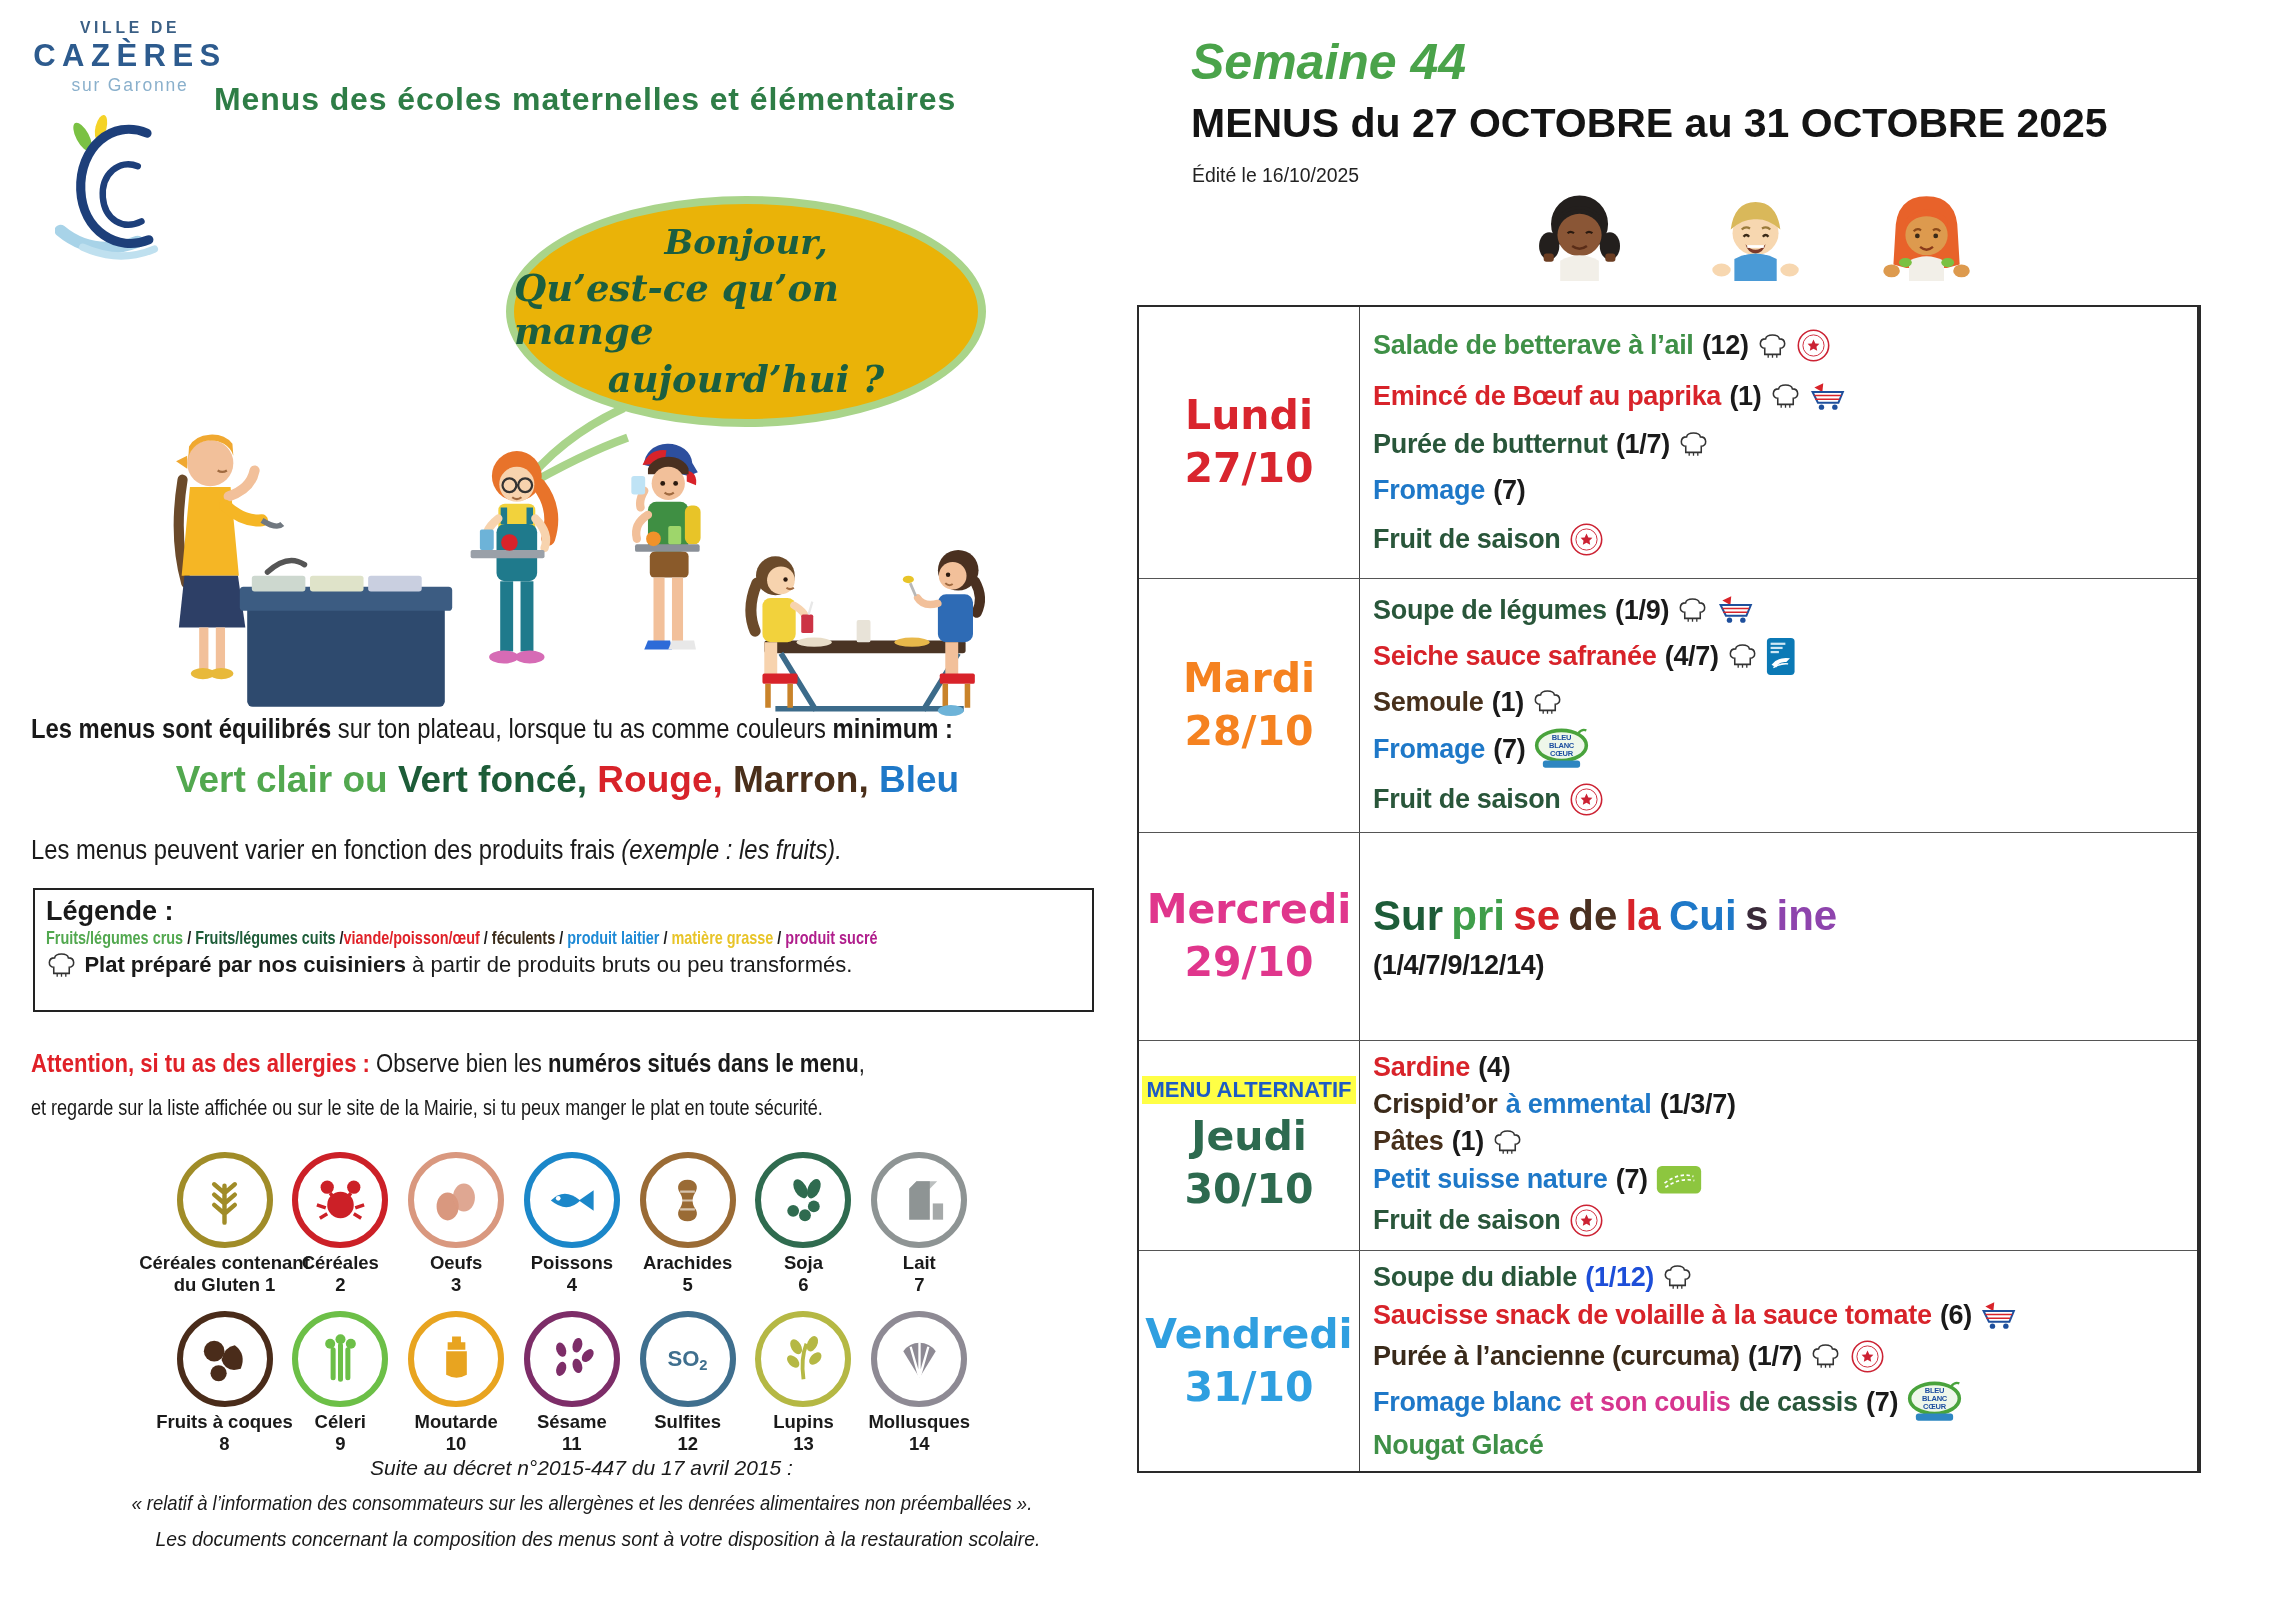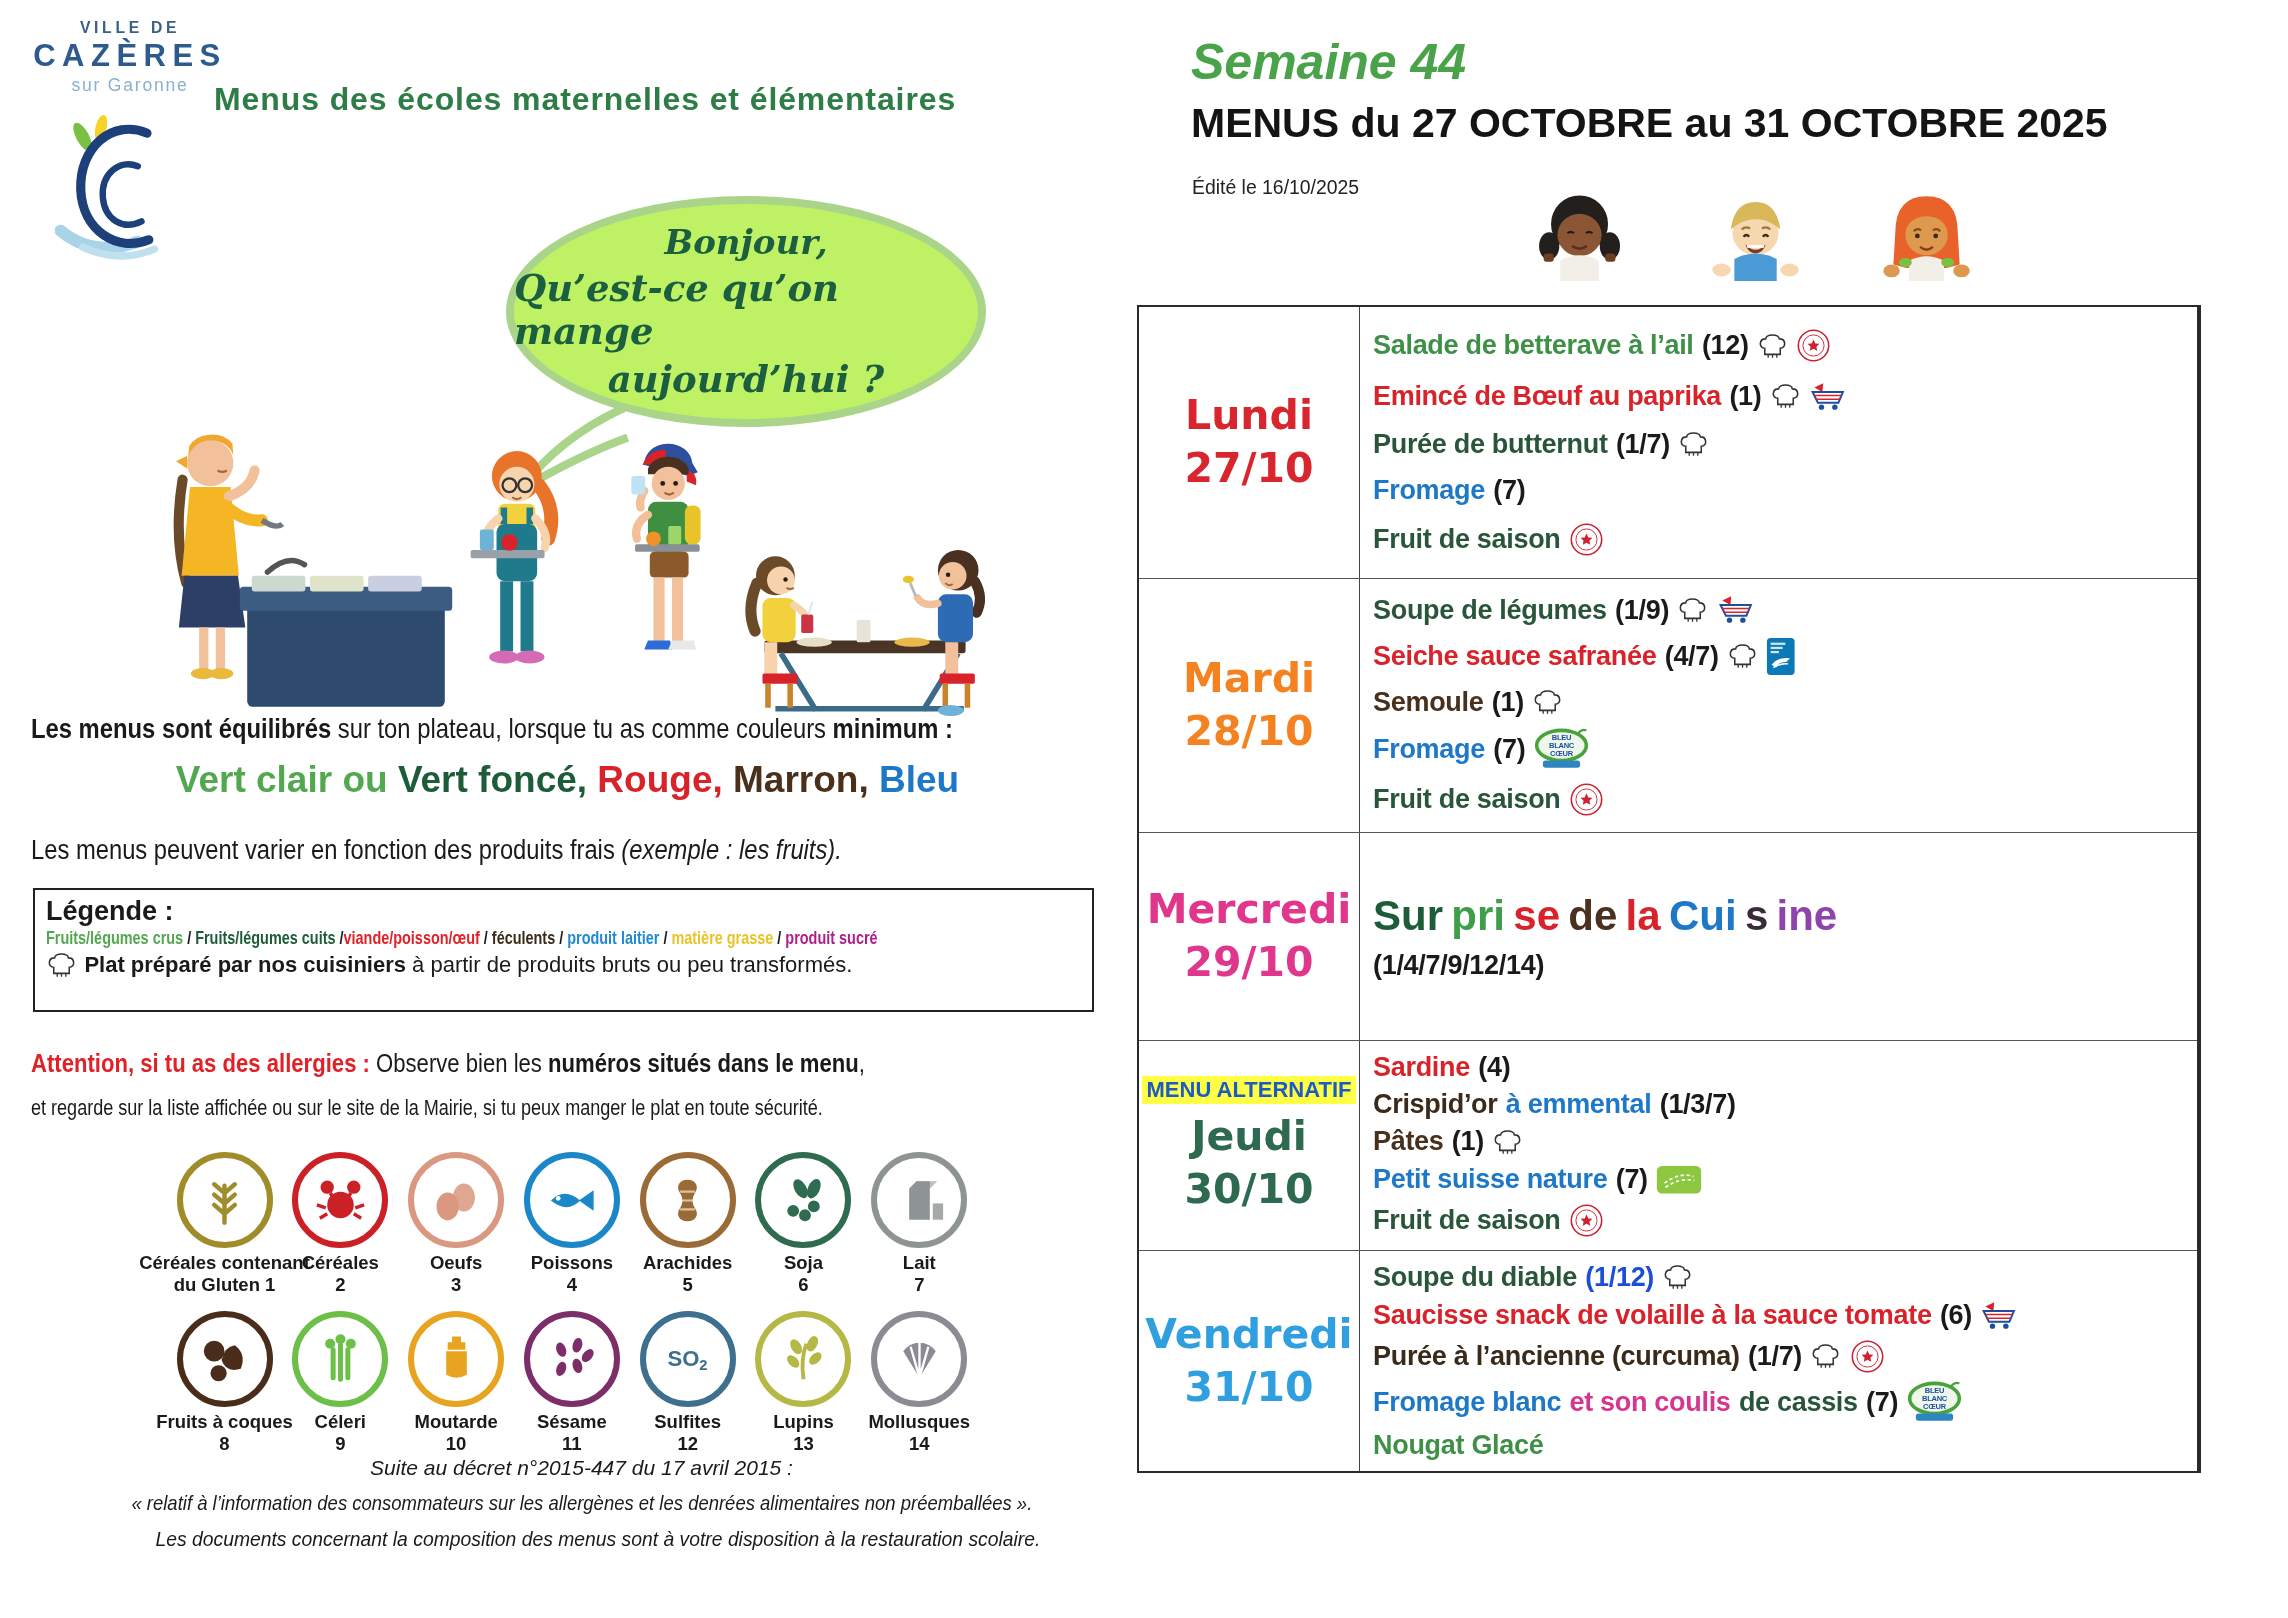--- a/index.html
+++ b/index.html
@@ -14,21 +14,21 @@
   .logo-l3{font-size:17.5px;letter-spacing:1.8px;color:#8ab0cc;margin-top:0.9px;}
 
   
   .doc-title{font-size:32px;font-weight:bold;color:#2e7d46;letter-spacing:0.9px;white-space:nowrap;}
   .week-label{font-size:50px;font-weight:bold;font-style:italic;color:#4aa34a;text-align:right;}
   .range-label{font-size:41px;font-weight:bold;color:#141414;white-space:nowrap;}
   .edited-label{font-size:19.4px;color:#222;}
 
   
   .bubble{width:480px;height:231px;border:8.3px solid #a9d48a;border-radius:50%;
-          background:#bef264;display:flex;flex-direction:column;justify-content:center;
+          background:#eab308;display:flex;flex-direction:column;justify-content:center;
           align-items:center;gap:5.5px;box-sizing:border-box;}
   .bubble div{font-family:"DejaVu Serif",serif;font-style:italic;font-weight:bold;
               color:#1b5e40;font-size:37px;line-height:1.15;}
   .bubble div:first-child{font-size:34px;}
 
   
   .rich{white-space:nowrap;}
   .squeeze{display:inline-block;transform-origin:0 50%;}
   .p1{font-size:28px;transform:scaleX(.85);}
   .colors-line{font-size:37px;font-weight:bold;}
@@ -90,21 +90,21 @@
       <ellipse cx="30" cy="30" rx="7" ry="17" fill="#7ac143" transform="rotate(-28 30 30)"></ellipse>
       <ellipse cx="50" cy="20" rx="6" ry="14" fill="#f5d327" transform="rotate(14 50 20)"></ellipse>
       <path d="M100 26 C62 10 26 42 28 88 C30 132 68 156 102 142" stroke="#1d3f7a" stroke-width="10" fill="none" stroke-linecap="round"></path>
       <path d="M90 62 C70 54 50 70 52 96 C54 120 74 132 94 122" stroke="#1d3f7a" stroke-width="7" fill="none" stroke-linecap="round"></path>
     </svg>
   </div>
 
   <div class="abs doc-title" style="left:214px;top:81px;">Menus des écoles maternelles et élémentaires</div>
   <div class="abs week-label" style="left:1191px;top:33px;">Semaine 44</div>
   <div class="abs range-label" style="left:1191px;top:100px;">MENUS du 27 OCTOBRE au 31 OCTOBRE 2025</div>
-  <div class="abs edited-label" style="left:1192px;top:176px;">Édité le 16/10/2025</div>
+  <div class="abs edited-label" style="left:1192px;top:164px;">Édité le 16/10/2025</div>
 
   <div class="abs" style="left:1527px;top:189px;">
     <svg width="106" height="92" viewBox="0 0 115 100">
       <circle cx="57" cy="38" r="31" fill="#231f1d"></circle>
       <ellipse cx="24" cy="62" rx="11" ry="15" fill="#231f1d"></ellipse>
       <ellipse cx="90" cy="62" rx="11" ry="15" fill="#231f1d"></ellipse>
       <rect x="18" y="70" width="11" height="9" rx="3" fill="#6b3d22"></rect>
       <rect x="85" y="70" width="11" height="9" rx="3" fill="#6b3d22"></rect>
       <ellipse cx="57" cy="50" rx="24" ry="23" fill="#8a5636"></ellipse>
       <path d="M33 42 a24 20 0 0 1 48 0 l0 -10 a26 22 0 0 0 -48 0 Z" fill="#231f1d"></path>

